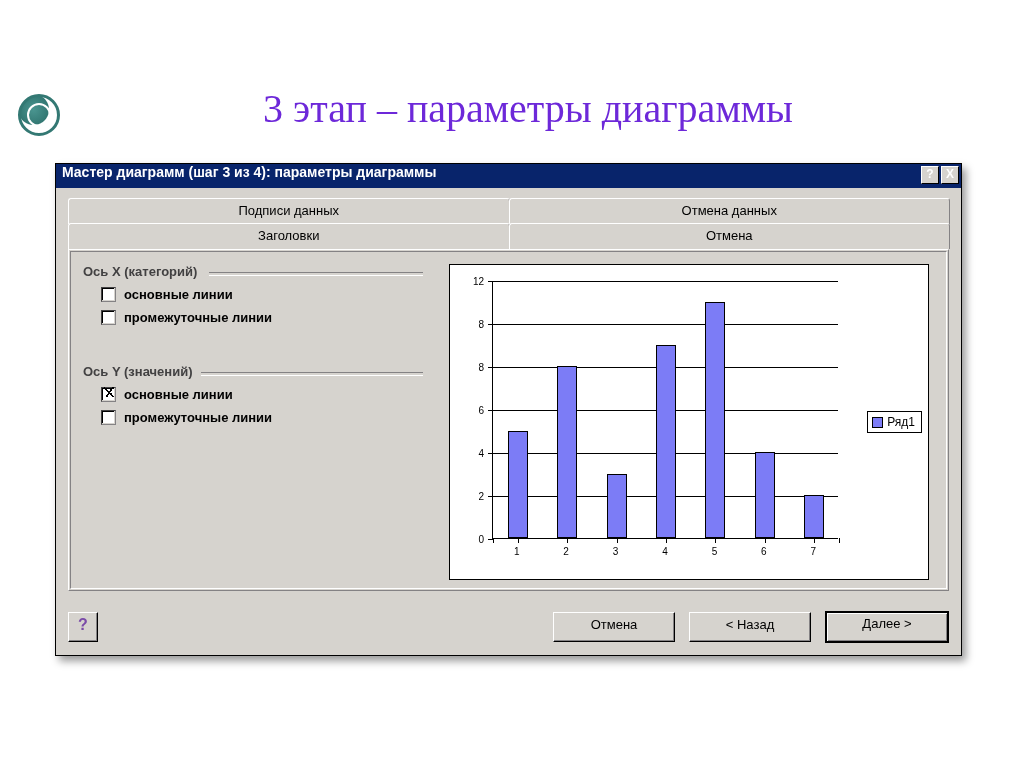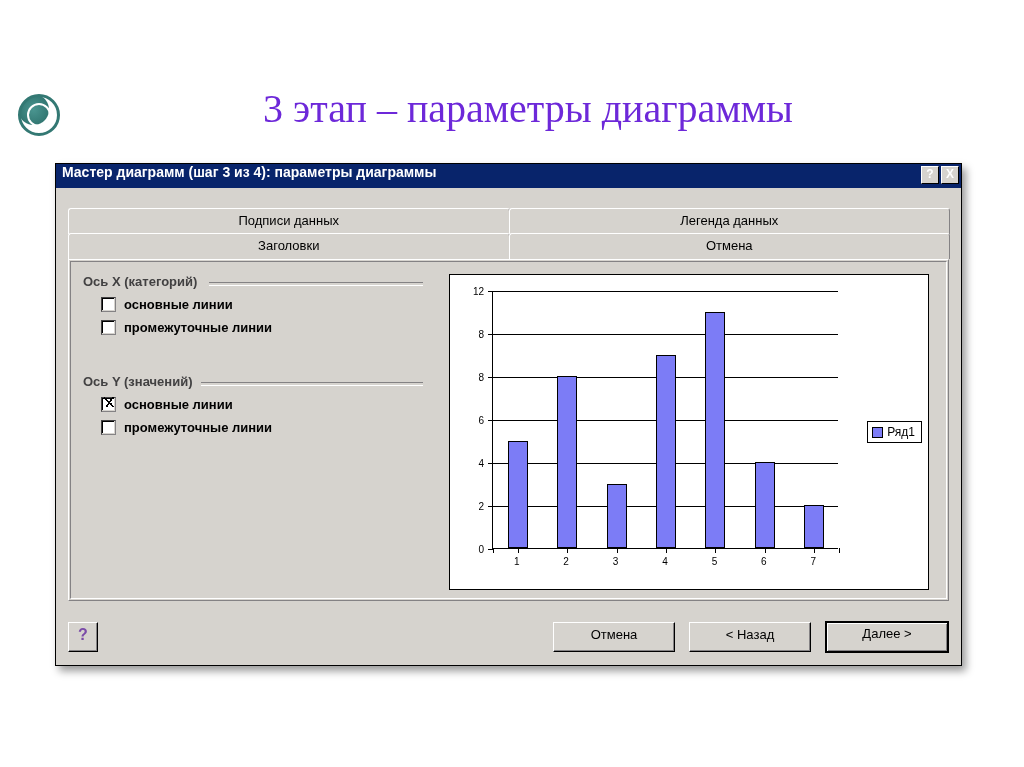--- a/index.html
+++ b/index.html
@@ -80,21 +80,20 @@
     text-align: center;
     line-height: 15px;
     font-family: Arial, sans-serif;
   }
   .dlg-body {
     padding: 10px 12px 10px 12px;
   }
   .tabs {
     position: relative;
     height: 52px;
-    margin-top: 10px;
   }
   .tab-row {
     position: absolute;
     display: flex;
     width: 100%;
   }
   .tab-row.back { top: 0; }
   .tab-row.front { top: 25px; z-index: 2; }
   .tab {
     height: 26px;
@@ -335,21 +334,21 @@
     <div class="tb-buttons">
       <div class="tb-btn">?</div>
       <div class="tb-btn">X</div>
     </div>
   </div>
 
   <div class="dlg-body">
     <div class="tabs">
       <div class="tab-row back">
         <div class="tab">Подписи данных</div>
-        <div class="tab">Легенда данных</div>
+        <div class="tab">Отмена данных</div>
       </div>
       <div class="tab-row front">
         <div class="tab">Заголовки</div>
         <div class="tab">Отмена</div>
       </div>
     </div>
 
     <div class="panel">
       <div class="panel-inner">
 

